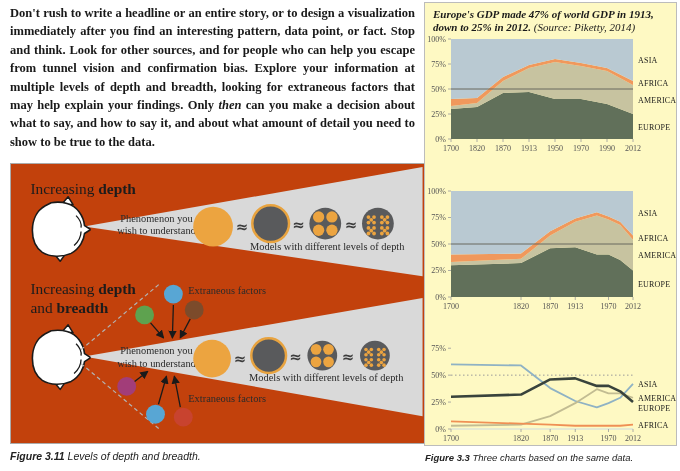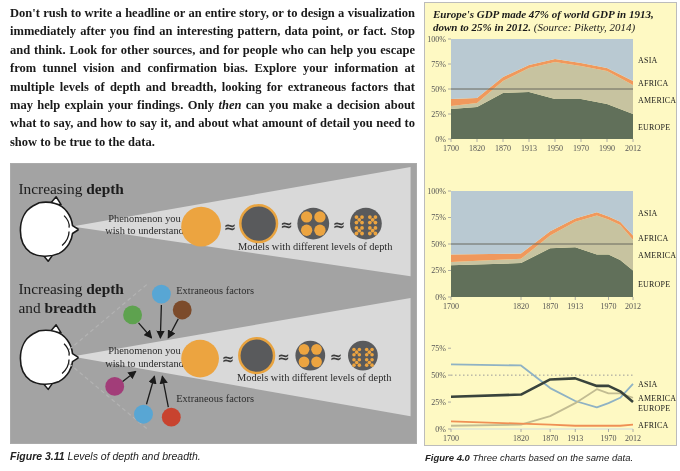--- a/index.html
+++ b/index.html
@@ -5,21 +5,21 @@
   html,body{margin:0;padding:0;background:#fff;}
   .page{position:relative;width:680px;height:471px;background:#fff;overflow:hidden;
         font-family:"Liberation Serif",serif;}
 
   
   .intro{position:absolute;left:10px;top:4px;width:405px;margin:0;
          font:bold 12.5px/1.47 "Liberation Serif",serif;color:#191919;text-align:justify;}
   .intro .it{font-style:italic;}
 
   .figure-box{position:absolute;left:10px;top:163px;width:405px;height:279px;
-              border:1px solid #ababab;background:#a3a3a3;}
+              border:1px solid #ababab;background:#c2410c;padding-left:12px;}
   .figure-box svg{display:block;}
 
   .dg-heading{font-family:"Liberation Serif",serif;font-size:15.5px;fill:#1c1c1c;}
   .dg-heading .b{font-weight:bold;}
   .dg-label{font-family:"Liberation Serif",serif;font-size:10.5px;fill:#2b2b2b;}
   .dg-label.mid{text-anchor:middle;}
   .dg-approx{font-family:"DejaVu Sans",sans-serif;font-size:15px;font-weight:bold;
              fill:#3c3c3c;text-anchor:middle;}
 
   .caption{position:absolute;margin:0;font-family:"Liberation Sans",sans-serif;color:#222;font-style:italic;}
@@ -282,15 +282,15 @@
         <text x="183.5" y="98" class="xlab">1970</text>
         <line x1="208" x2="208" y1="86" y2="89" stroke="#999" stroke-width="0.8"></line>
         <text x="208" y="98" class="xlab">2012</text>
         <text x="213" y="43.769230769230774" class="slab">ASIA</text>
         <text x="213" y="57.76923076923077" class="slab">AMERICA</text>
         <text x="213" y="67.76923076923077" class="slab">EUROPE</text>
         <text x="213" y="84.6923076923077" class="slab">AFRICA</text>
       </svg>
   </div>
 
-  <p class="caption caption-right"><span class="cap-b">Figure 4.0</span><span> Three charts based on the same data.</span></p>
+  <p class="caption caption-right"><span class="cap-b">Figure 3.3</span><span> Three charts based on the same data.</span></p>
 
 </div>
 
 </body></html>

